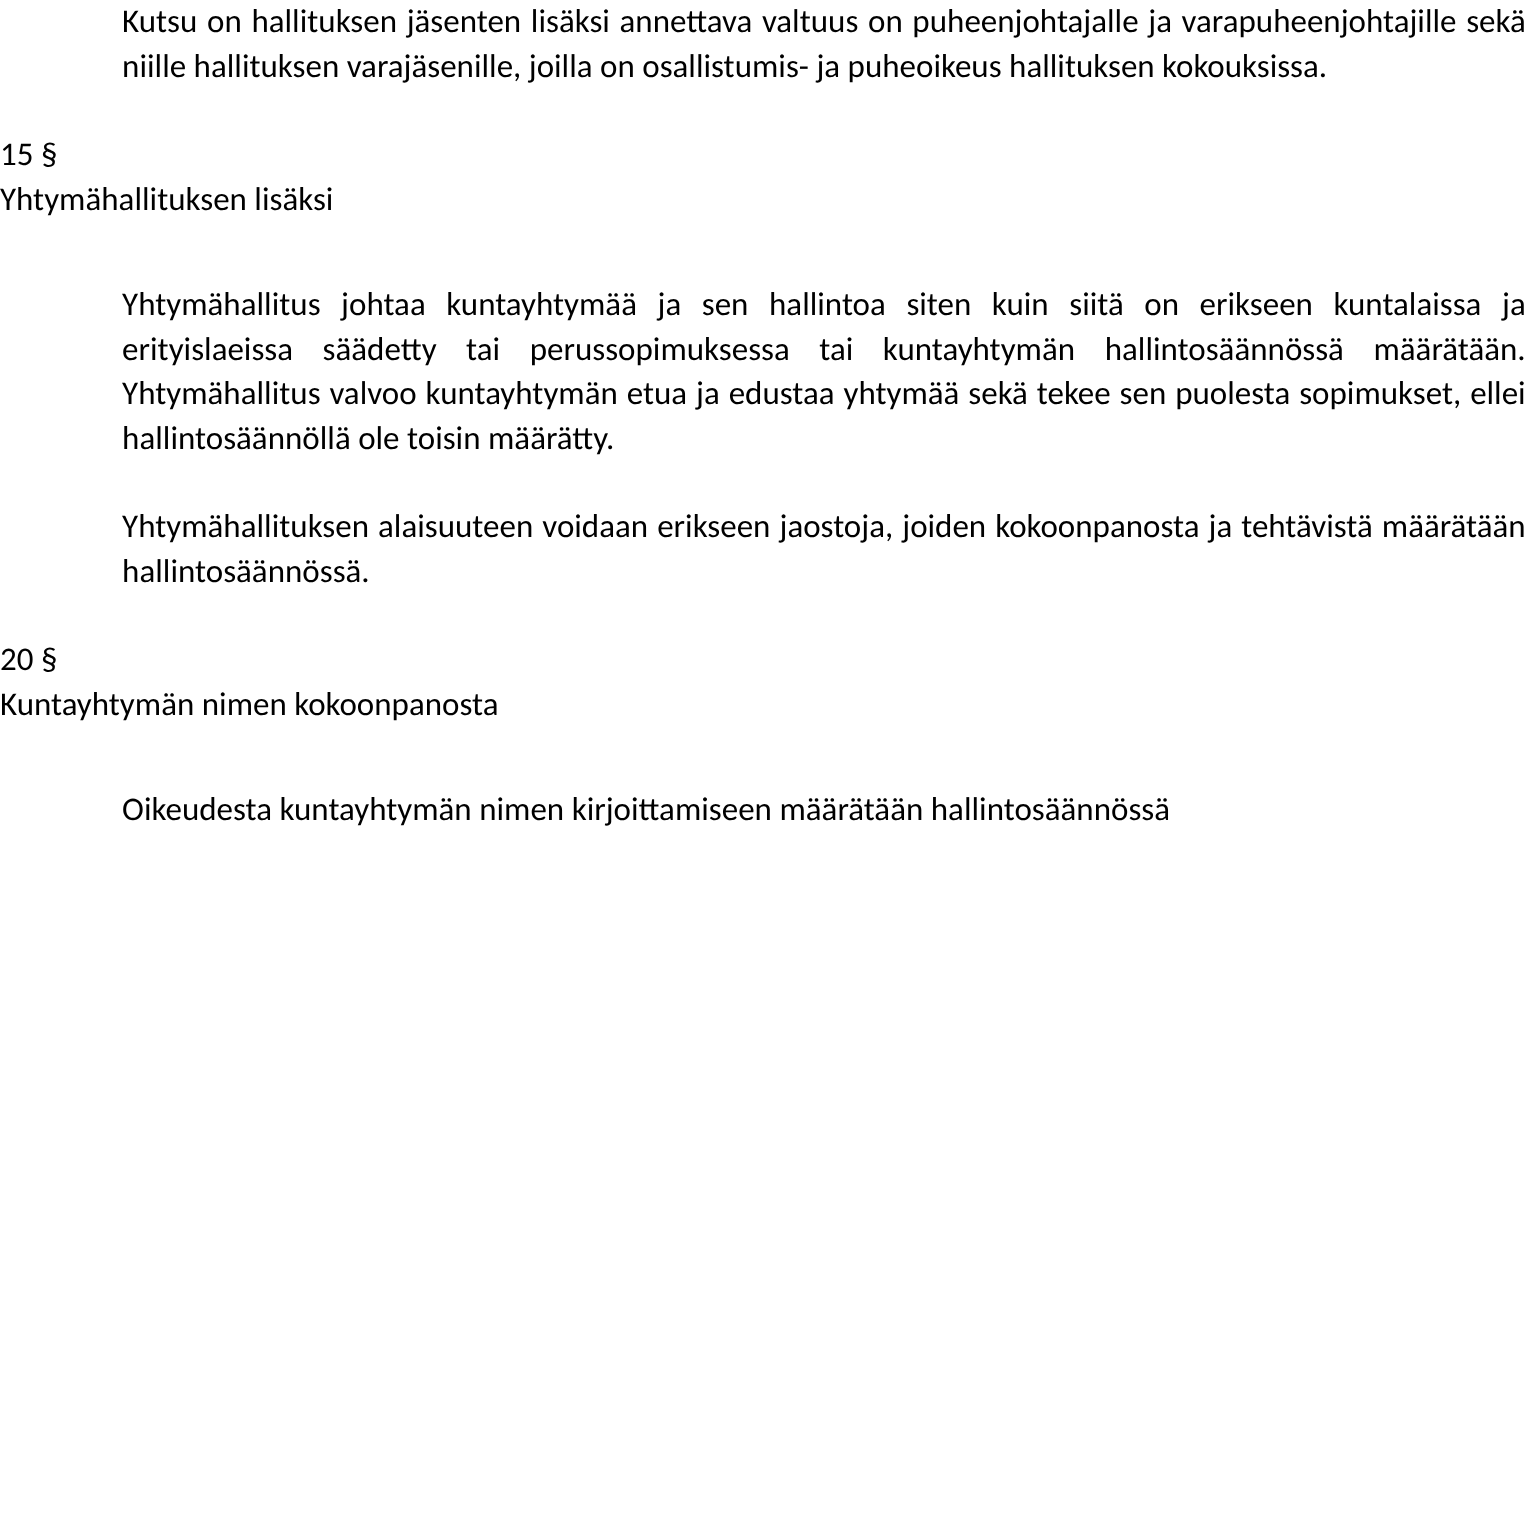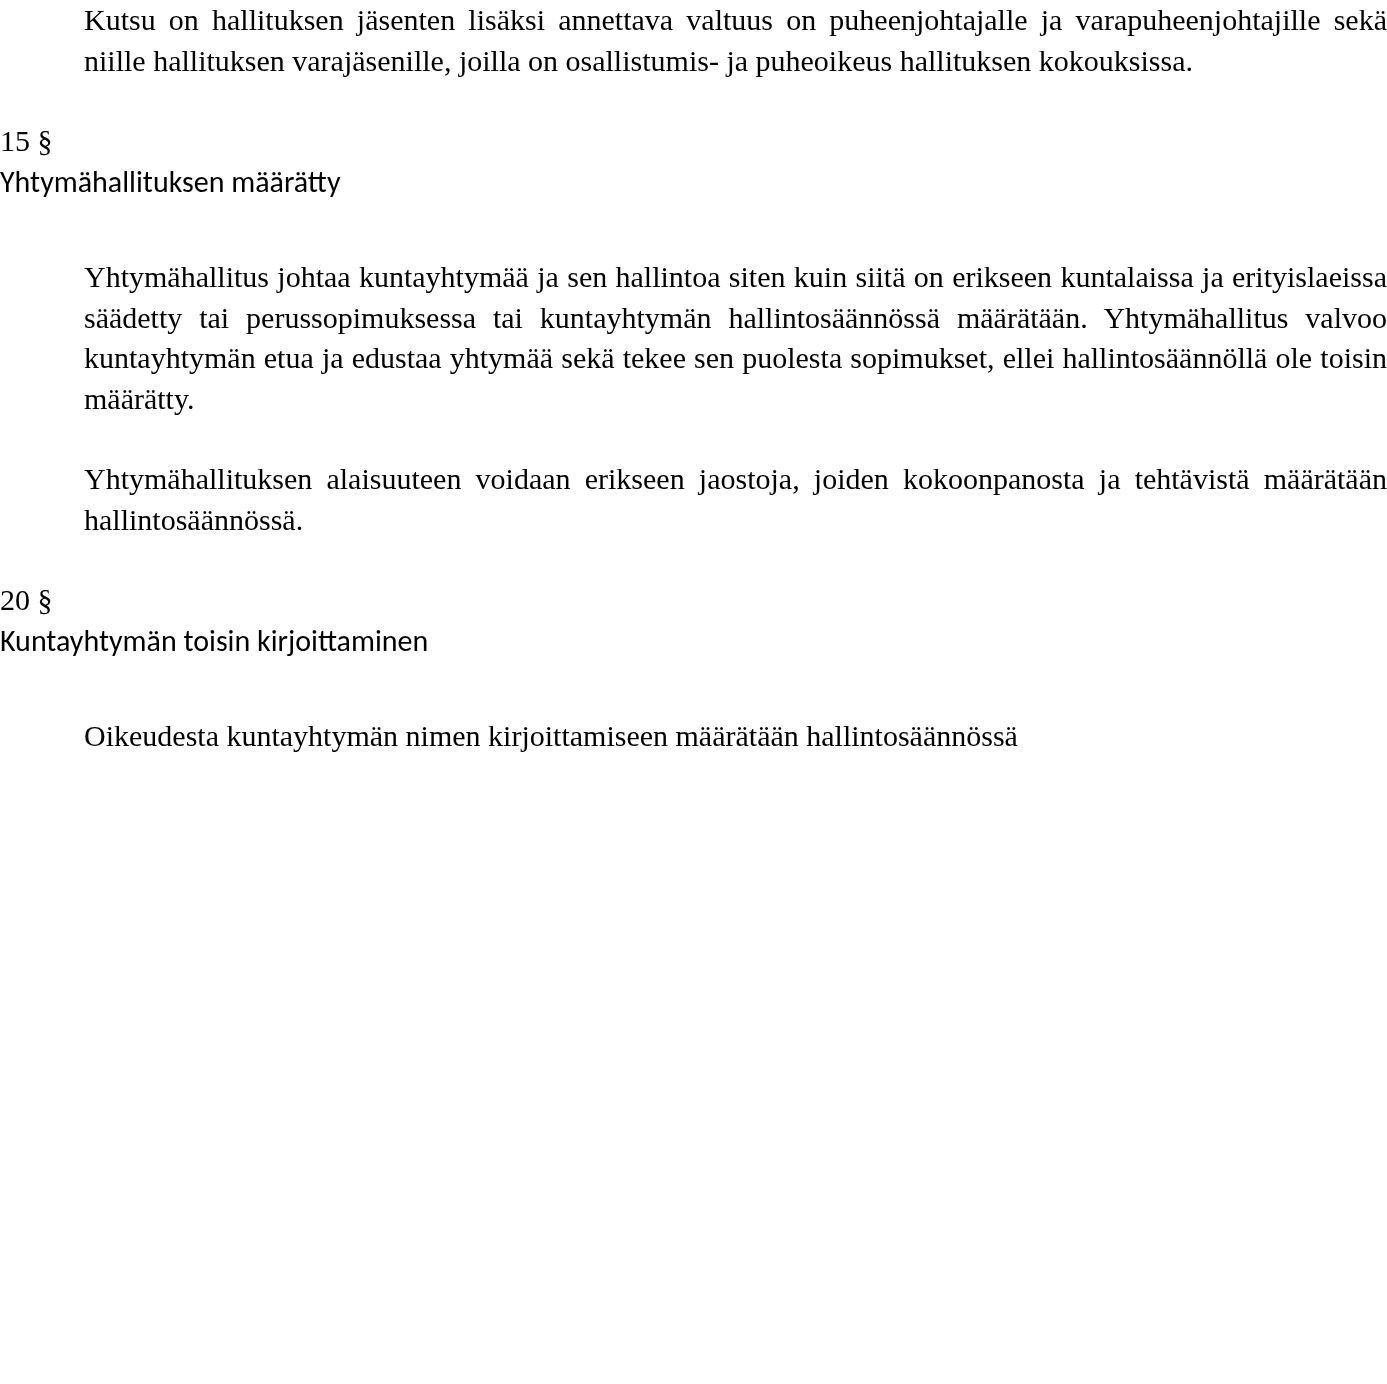--- a/index.html
+++ b/index.html
@@ -12,54 +12,52 @@
       font-family: "Segoe UI", "Calibri", "Arial", sans-serif;
       font-size: 30px;
       color: #000000;
       width: 1387px;
       padding: 0;
     }
     .page {
       width: 100%;
     }
     .indented-paragraph {
-      margin-left: 84px;
+      margin-left: 111px;
       margin-right: 0;
       text-align: justify;
       line-height: 1.35;
       margin-bottom: 40px;
-      font-family: Liberation Serif, serif;
     }
     .section-number {
       margin-left: 0;
       margin-top: 36px;
       line-height: 1.35;
-      font-family: Liberation Serif, serif;
     }
     .section-title {
       margin-left: 0;
       margin-bottom: 55px;
       line-height: 1.35;
     }
     .last {
       margin-bottom: 0;
     }
   </style>
 </head>
 <body>
 
 <div class="page">
 
   <p class="indented-paragraph">Kutsu on hallituksen jäsenten lisäksi annettava valtuus on puheenjohtajalle ja varapuheenjohtajille sekä niille hallituksen varajäsenille, joilla on osallistumis- ja puheoikeus hallituksen kokouksissa.</p>
 
   <p class="section-number">15 §</p>
-  <p class="section-title">Yhtymähallituksen määrätty</p>
+  <p class="section-title">Yhtymähallituksen lisäksi</p>
 
   <p class="indented-paragraph">Yhtymähallitus johtaa kuntayhtymää ja sen hallintoa siten kuin siitä on erikseen kuntalaissa ja erityislaeissa säädetty tai perussopimuksessa tai kuntayhtymän hallintosäännössä määrätään. Yhtymähallitus valvoo kuntayhtymän etua ja edustaa yhtymää sekä tekee sen puolesta sopimukset, ellei hallintosäännöllä ole toisin määrätty.</p>
 
   <p class="indented-paragraph">Yhtymähallituksen alaisuuteen voidaan erikseen jaostoja, joiden kokoonpanosta ja tehtävistä määrätään hallintosäännössä.</p>
 
   <p class="section-number">20 §</p>
-  <p class="section-title">Kuntayhtymän toisin kirjoittaminen</p>
+  <p class="section-title">Kuntayhtymän nimen kokoonpanosta</p>
 
   <p class="indented-paragraph last">Oikeudesta kuntayhtymän nimen kirjoittamiseen määrätään hallintosäännössä</p>
 
 </div>
 
 </body></html>

